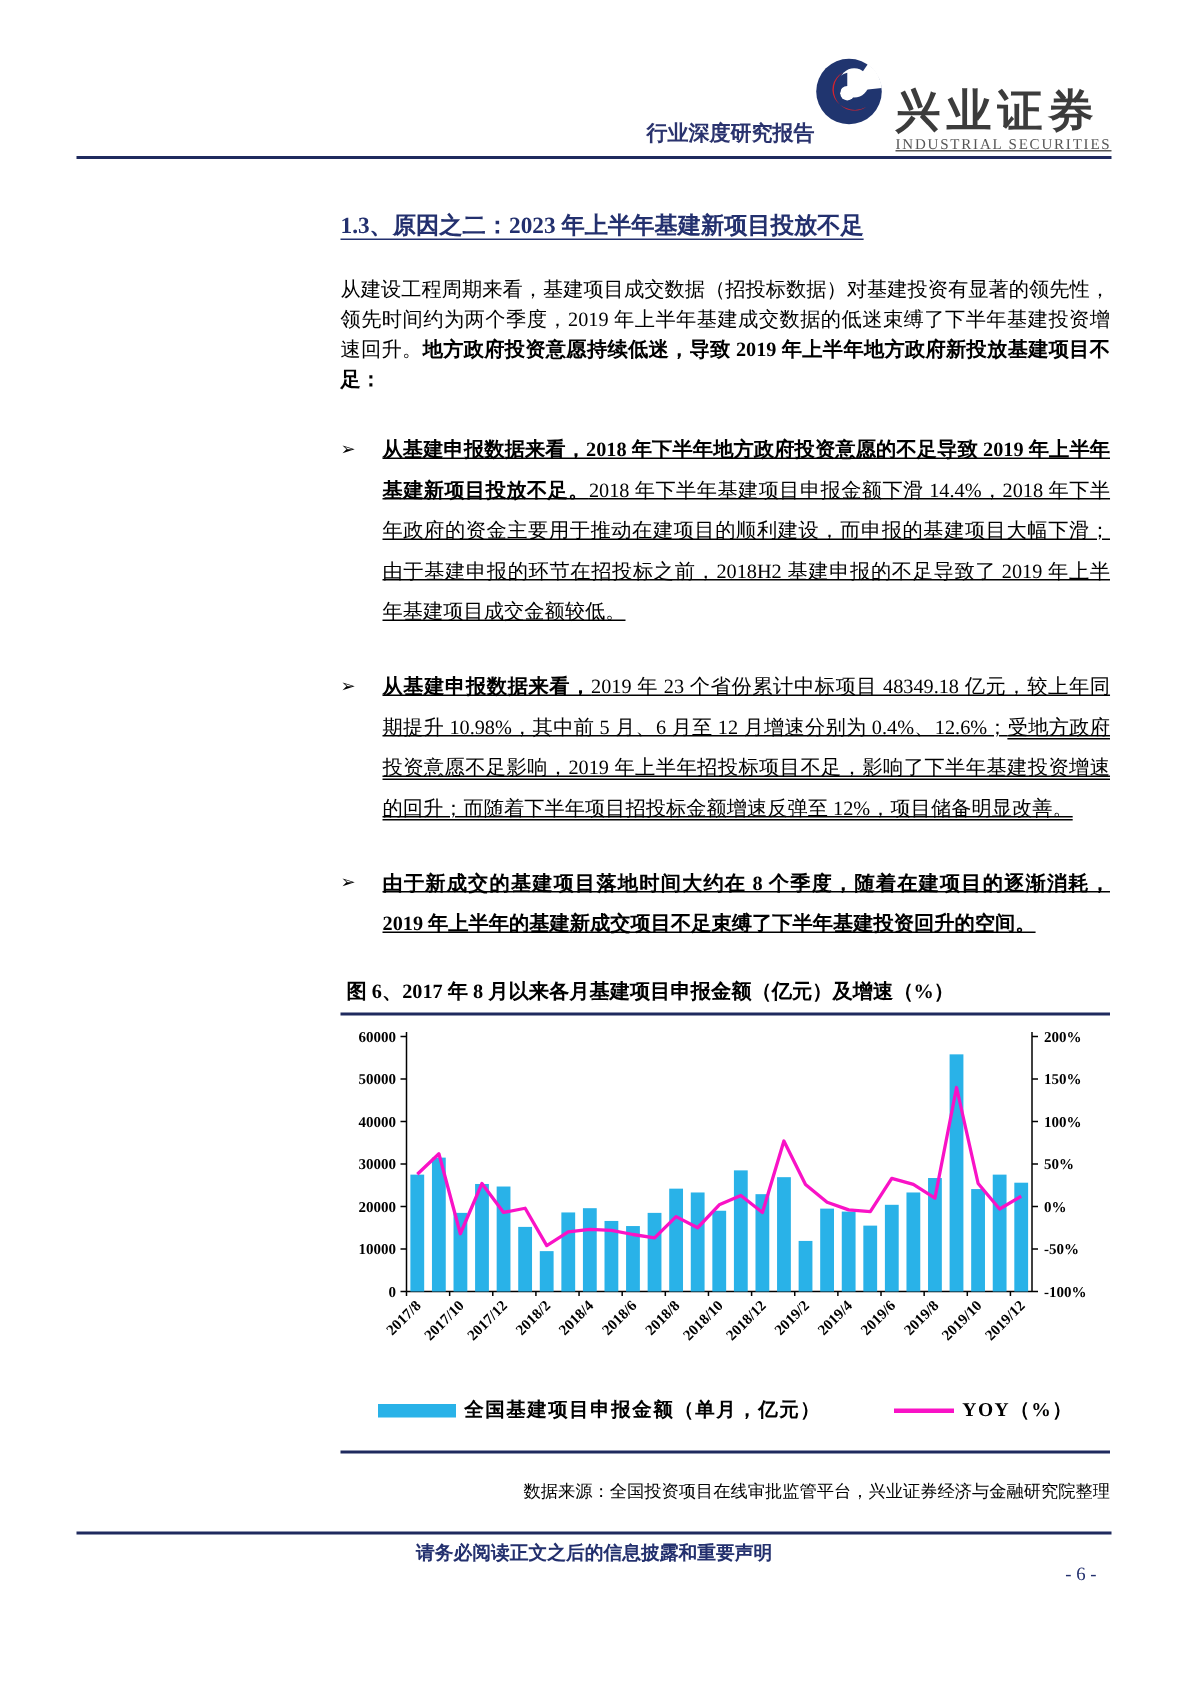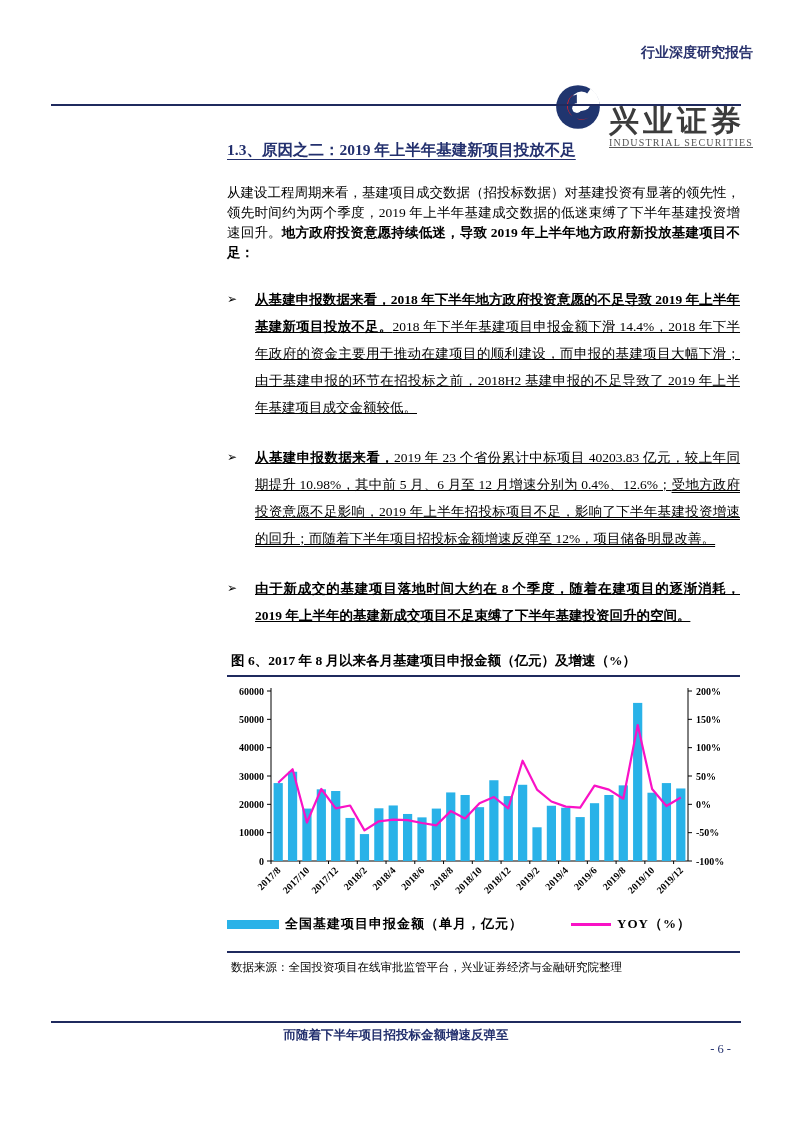--- a/index.html
+++ b/index.html
@@ -1,20 +1,20 @@
 <!DOCTYPE html>
 <html><head>
 <meta charset="utf-8">
 <style>
   html,body{margin:0;padding:0;background:#fff;}
   .page{position:relative;width:793px;height:1122px;background:#fff;overflow:hidden;
         font-family:"Liberation Serif","DejaVu Serif",serif;color:#000;}
   
-  .hdr{position:absolute;left:51px;right:40px;top:44px;height:58px;
-       display:flex;justify-content:space-between;align-items:flex-end;flex-direction:column;}
+  .hdr{position:absolute;left:51px;right:52px;top:44px;height:58px;
+       display:flex;justify-content:flex-end;align-items:flex-end;}
   .report-type{font-size:14px;font-weight:bold;color:#2a336e;padding-bottom:4px;}
   .brand{display:flex;align-items:center;gap:8px;}
   .brand .logo{width:46px;height:46px;flex:0 0 auto;}
   .brand-text{display:flex;flex-direction:column;line-height:1;margin-top:40px;}
   .brand-cn{font-size:30px;font-weight:bold;color:#3c3c3c;letter-spacing:4px;}
   .brand-en{font-size:10px;color:#555;letter-spacing:1.2px;margin-top:2px;text-decoration:underline;}
   .hdr-rule{position:absolute;left:51px;right:52px;top:104px;border-top:2px solid #1f2a5e;}
   
   main{position:absolute;left:227px;width:513px;top:140px;}
   h2.sec{margin:0 0 22px 0;font-size:15.5px;font-weight:bold;color:#23306e;
@@ -24,25 +24,25 @@
   .u{text-decoration:underline;text-underline-offset:3px;}
   .bullet{display:flex;margin-bottom:23px;}
   .bullet .mk{width:28px;flex:0 0 28px;font-family:"DejaVu Sans",sans-serif;
               font-size:12px;line-height:27px;color:#000;}
   .bullet .bt{flex:1;font-size:13.5px;line-height:27px;text-align:justify;text-decoration:underline;}
   
   .figure{margin-top:6px;}
   .fig-title{font-size:13.5px;font-weight:bold;padding:0 0 5px 4px;border-bottom:2.5px solid #1f2a5e;}
   .fig-body{border-bottom:2.5px solid #1f2a5e;padding-bottom:16px;}
   .chart-wrap{height:232px;margin-top:4px;}
-  .legend{display:flex;align-items:center;gap:48px;height:22px;margin-top:0px;}
+  .legend{display:flex;justify-content:center;align-items:center;gap:48px;height:22px;margin-top:16px;}
   .legend-item{display:flex;align-items:center;gap:6px;font-size:13px;font-weight:bold;letter-spacing:1px;}
   .sw-bar{width:52px;height:9px;}
   .sw-line{width:40px;height:3px;}
-  .fig-src{font-size:11.5px;margin-top:7px;padding-left:4px;}
+  .fig-src{font-size:11.5px;margin-top:18px;padding-left:4px;text-align:right;}
   
   .ftr-rule{position:absolute;left:51px;right:52px;top:1021px;border-top:2.5px solid #1f2a5e;}
   .ftr-notice{position:absolute;left:51px;right:52px;top:1027px;text-align:center;
               font-size:12.5px;font-weight:bold;color:#23306e;}
   .ftr-page{position:absolute;right:62px;top:1042px;font-size:12.5px;color:#23306e;}
   svg text{font-family:"Liberation Serif","DejaVu Serif",serif;}
 </style>
 </head>
 <body>
 
@@ -63,30 +63,30 @@
       </span>
       <span class="brand-text">
         <span class="brand-cn">兴业证券</span>
         <span class="brand-en">INDUSTRIAL SECURITIES</span>
       </span>
     </div>
   </header>
   <div class="hdr-rule"></div>
 
   <main>
-    <h2 class="sec">1.3、原因之二：2019 年上半年基建新项目投放不足</h2>
+    <h2 class="sec">1.3、原因之二：2023 年上半年基建新项目投放不足</h2>
     <p class="para"><span>从建设工程周期来看，基建项目成交数据（招投标数据）对基建投资有显著的领先性，领先时间约为两个季度，2019 年上半年基建成交数据的低迷束缚了下半年基建投资增速回升。</span><span class="b">地方政府投资意愿持续低迷，导致 2019 年上半年地方政府新投放基建项目不足：</span></p>
     <div id="bullets">
         <div class="bullet">
           <span class="mk">➢</span>
           <div class="bt"><span class="b">从基建申报数据来看，2018 年下半年地方政府投资意愿的不足导致 2019 年上半年基建新项目投放不足。</span><span>2018 年下半年基建项目申报金额下滑 14.4%，2018 年下半年政府的资金主要用于推动在建项目的顺利建设，而申报的基建项目大幅下滑；由于基建申报的环节在招投标之前，2018H2 基建申报的不足导致了 2019 年上半年基建项目成交金额较低。</span></div>
         </div>
         <div class="bullet">
           <span class="mk">➢</span>
-          <div class="bt"><span class="b">从基建申报数据来看，</span><span>2019 年 23 个省份累计中标项目 40203.83 亿元，较上年同期提升 10.98%，其中前 5 月、6 月至 12 月增速分别为 0.4%、12.6%；</span><span class="u">受地方政府投资意愿不足影响，2019 年上半年招投标项目不足，影响了下半年基建投资增速的回升；而随着下半年项目招投标金额增速反弹至 12%，项目储备明显改善。</span></div>
+          <div class="bt"><span class="b">从基建申报数据来看，</span><span>2019 年 23 个省份累计中标项目 48349.18 亿元，较上年同期提升 10.98%，其中前 5 月、6 月至 12 月增速分别为 0.4%、12.6%；</span><span class="u">受地方政府投资意愿不足影响，2019 年上半年招投标项目不足，影响了下半年基建投资增速的回升；而随着下半年项目招投标金额增速反弹至 12%，项目储备明显改善。</span></div>
         </div>
         <div class="bullet">
           <span class="mk">➢</span>
           <div class="bt"><span class="b">由于新成交的基建项目落地时间大约在 8 个季度，随着在建项目的逐渐消耗，2019 年上半年的基建新成交项目不足束缚了下半年基建投资回升的空间。</span></div>
         </div>
       </div>
 
     <section class="figure">
       <div class="fig-body">
         <div class="fig-title">图 6、2017 年 8 月以来各月基建项目申报金额（亿元）及增速（%）</div>
@@ -192,16 +192,16 @@
               <span class="sw-line" style="background: rgb(249, 18, 198);"></span>
               <span>YOY（%）</span>
             </span>
           </div>
       </div>
       <div class="fig-src">数据来源：全国投资项目在线审批监管平台，兴业证券经济与金融研究院整理</div>
     </section>
   </main>
 
   <div class="ftr-rule"></div>
-  <div class="ftr-notice">而随着下半年项目招投标金额增速反弹至</div>
+  <div class="ftr-notice">请务必阅读正文之后的信息披露和重要声明</div>
   <div class="ftr-page">- 6 -</div>
 
 </div>
 
 </body></html>

